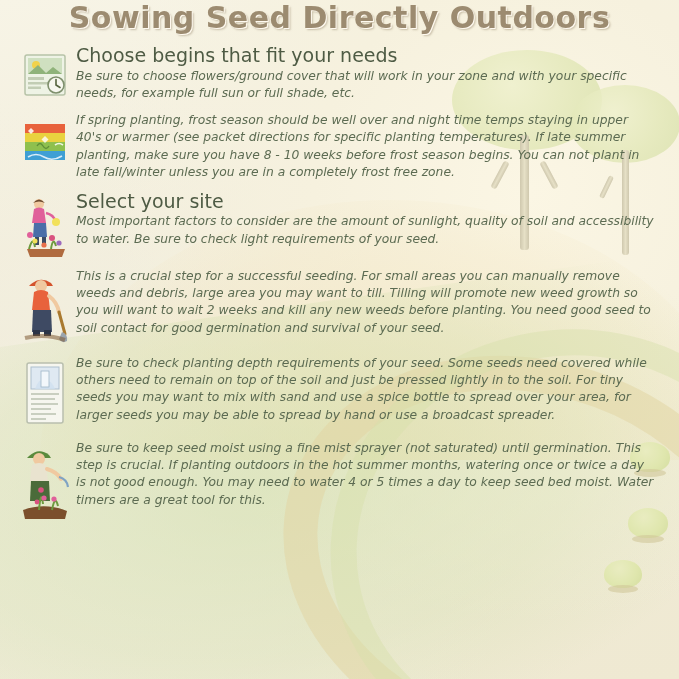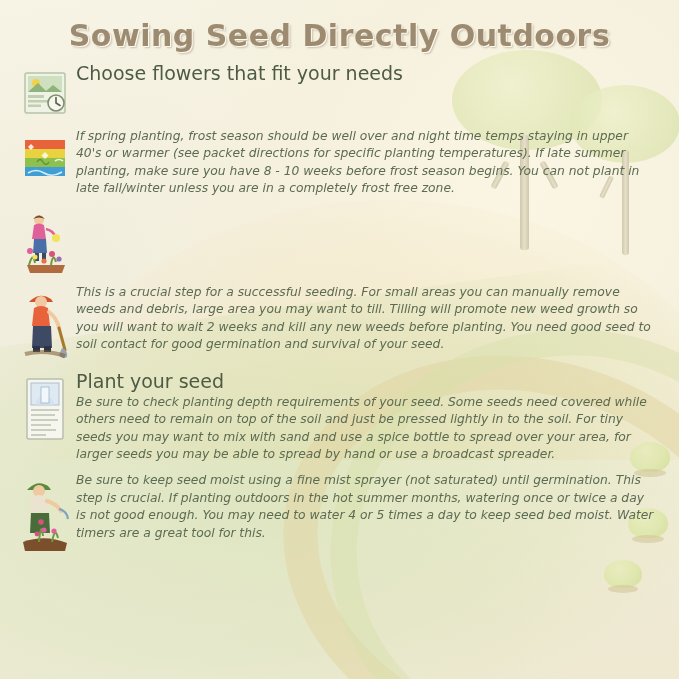--- a/index.html
+++ b/index.html
@@ -94,21 +94,20 @@
     width: 80%;
     height: 8px;
     border-radius: 50%;
     background: rgba(206,196,150,0.6);
   }
 
   
   .title {
     position: relative;
     text-align: center;
-    padding-top: 18px;
     font-family: "DejaVu Sans", sans-serif;
     font-weight: bold;
     font-size: 30px;
     letter-spacing: 0.5px;
     color: #9c8b70;
     text-shadow: 1px 1px 0 #fffaf0, 2px 2px 2px rgba(120,100,70,0.35);
   }
 
   
   .content {
@@ -201,21 +200,22 @@
             <path d="M9 25 L19 16 L27 24 L34 18 L43 25 Z" fill="#8fb37a"></path>
             <rect x="9" y="28" width="16" height="3" fill="#c2cdb4"></rect>
             <rect x="9" y="33" width="22" height="2.5" fill="#c2cdb4"></rect>
             <rect x="9" y="37.5" width="13" height="2.5" fill="#c2cdb4"></rect>
             <circle cx="37" cy="36" r="8" fill="#f7f7ef" stroke="#7e8f6c" stroke-width="1.6"></circle>
             <path d="M37 30.5 V36 L41 38.5" stroke="#55633f" stroke-width="1.6" fill="none" stroke-linecap="round"></path>
           </svg>
         </div>
       </div>
       <div class="text-cell">
-        <div class="step-head">Choose flowers that fit your needs</div>
+        <div class="step-head">Choose begins that fit your needs</div>
+        <div class="step-body">Be sure to choose flowers/ground cover  that will work in your zone and with your specific needs, for example full sun or full shade, etc.</div>
       </div>
     </div>
 
     <div class="step">
       <div class="icon-cell">
         <div class="ico">
           <svg width="52" height="52" viewBox="0 0 52 52">
             <rect x="6" y="8" width="40" height="9" fill="#e8623c"></rect>
             <rect x="6" y="17" width="40" height="9" fill="#e9d23f"></rect>
             <rect x="6" y="26" width="40" height="9" fill="#8ec04e"></rect>
@@ -250,20 +250,22 @@
             <circle cx="11" cy="40" r="3" fill="#e0609a"></circle>
             <circle cx="16" cy="46" r="2.5" fill="#f2e15a"></circle>
             <path d="M32 54 q2 -13 5 -3" stroke="#6d9a3e" stroke-width="2" fill="none"></path>
             <circle cx="33" cy="43" r="3" fill="#d9527f"></circle>
             <circle cx="40" cy="48" r="2.6" fill="#9c6bbd"></circle>
             <circle cx="25" cy="50" r="2.6" fill="#e86f4a"></circle>
           </svg>
         </div>
       </div>
       <div class="text-cell">
+        <div class="step-head">Select your site</div>
+        <div class="step-body">Most important factors to consider are the amount of sunlight, quality of soil and accessibility to water. Be sure to check light  requirements of your seed.</div>
       </div>
     </div>
 
     <div class="step">
       <div class="icon-cell">
         <div class="ico" style="height:74px;">
           <svg width="52" height="74" viewBox="0 0 52 74">
             <path d="M12 12 q10 -8 20 -1 l2 3 h-24z" fill="#d4532c"></path>
             <circle cx="22" cy="14" r="6" fill="#f0c9a0"></circle>
             <path d="M15 20 q7 -4 14 0 l2 18 h-18z" fill="#e8623c"></path>
@@ -293,21 +295,20 @@
             <rect x="12" y="34" width="28" height="2" fill="#c9cfc0"></rect>
             <rect x="12" y="39" width="24" height="2" fill="#c9cfc0"></rect>
             <rect x="12" y="44" width="27" height="2" fill="#c9cfc0"></rect>
             <rect x="12" y="49" width="20" height="2" fill="#c9cfc0"></rect>
             <rect x="12" y="54" width="25" height="2" fill="#c9cfc0"></rect>
             <rect x="12" y="59" width="15" height="2" fill="#c9cfc0"></rect>
           </svg>
         </div>
       </div>
       <div class="text-cell">
-        <div class="step-head">Plant your seed</div>
         <div class="step-body">Be sure to check planting depth requirements of  your seed.  Some seeds need covered while others need to remain on top of the soil and just be pressed lightly in to the  soil. For tiny seeds you may want to mix with sand and use a spice bottle to spread over your area, for larger seeds you may be able to spread by hand or use a broadcast spreader.</div>
       </div>
     </div>
 
     <div class="step">
       <div class="icon-cell">
         <div class="ico" style="height:78px;">
           <svg width="52" height="78" viewBox="0 0 52 78">
             <path d="M10 12 q10 -9 20 -1 l2 3 h-24z" fill="#5a8a3c"></path>
             <circle cx="20" cy="15" r="6" fill="#f0c9a0"></circle>

